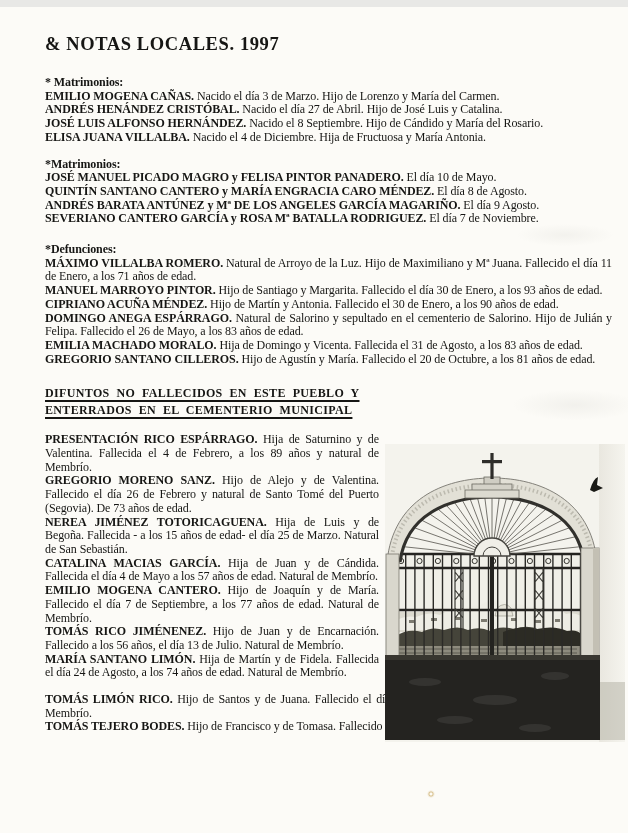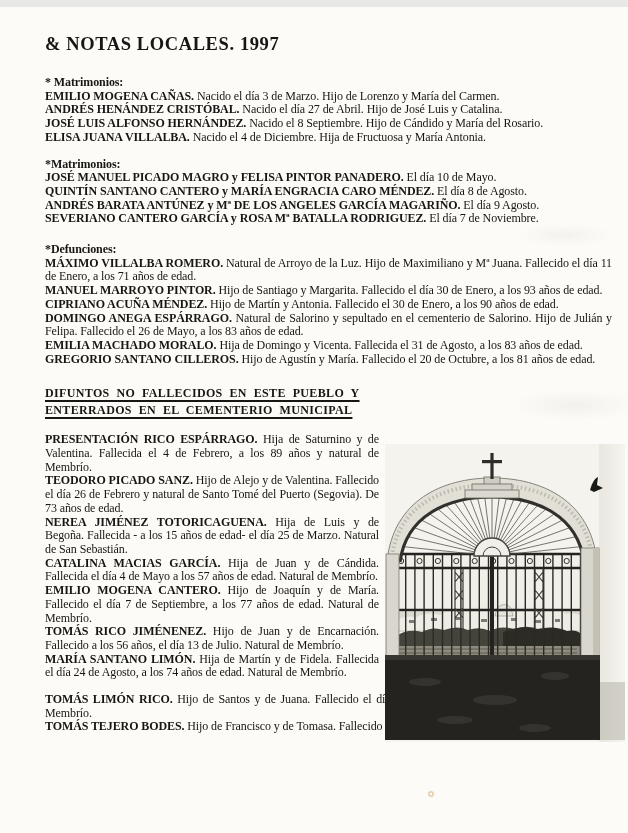--- a/index.html
+++ b/index.html
@@ -69,21 +69,21 @@
     <p class="entry"><b>DOMINGO ANEGA ESPÁRRAGO.</b> <span>Natural de Salorino y sepultado en el cementerio de Salorino. Hijo de Julián y Felipa. Fallecido el 26 de Mayo, a los 83 años de edad.</span></p>
     <p class="entry"><b>EMILIA MACHADO MORALO.</b> <span>Hija de Domingo y Vicenta. Fallecida el 31 de Agosto, a los 83 años de edad.</span></p>
     <p class="entry"><b>GREGORIO SANTANO CILLEROS.</b> <span>Hijo de Agustín y María. Fallecido el 20 de Octubre, a los 81 años de edad.</span></p>
   </section>
 
   <section>
     <h2 class="difuntos-heading"><span class="hl">DIFUNTOS NO FALLECIDOS EN ESTE PUEBLO Y</span><br><span class="hl">ENTERRADOS EN EL CEMENTERIO MUNICIPAL</span></h2>
 
     <div class="col-entries">
       <p class="entry"><b>PRESENTACIÓN RICO ESPÁRRAGO.</b> <span>Hija de Saturnino y de Valentina. Fallecida el 4 de Febrero, a los 89 años y natural de Membrío.</span></p>
-      <p class="entry"><b>TEODORO PICADO SANZ.</b> <span>Hijo de Alejo y de Valentina. Fallecido el día 26 de Febrero y natural de Santo Tomé del Puerto (Segovia). De 73 años de edad.</span></p>
+      <p class="entry"><b>GREGORIO MORENO SANZ.</b> <span>Hijo de Alejo y de Valentina. Fallecido el día 26 de Febrero y natural de Santo Tomé del Puerto (Segovia). De 73 años de edad.</span></p>
       <p class="entry"><b>NEREA JIMÉNEZ TOTORICAGUENA.</b> <span>Hija de Luis y de Begoña. Fallecida - a los 15 años de edad- el día 25 de Marzo. Natural de San Sebastián.</span></p>
       <p class="entry"><b>CATALINA MACIAS GARCÍA.</b> <span>Hija de Juan y de Cándida. Fallecida el día 4 de Mayo a los 57 años de edad. Natural de Membrío.</span></p>
       <p class="entry"><b>EMILIO MOGENA CANTERO.</b> <span>Hijo de Joaquín y de María. Fallecido el día 7 de Septiembre, a los 77 años de edad. Natural de Membrío.</span></p>
       <p class="entry"><b>TOMÁS RICO JIMÉNENEZ.</b> <span>Hijo de Juan y de Encarnación. Fallecido a los 56 años, el día 13 de Julio. Natural de Membrío.</span></p>
       <p class="entry"><b>MARÍA SANTANO LIMÓN.</b> <span>Hija de Martín y de Fidela. Fallecida el día 24 de Agosto, a los 74 años de edad. Natural de Membrío.</span></p>
     </div>
 
     <div class="full-entries">
       <p class="entry"><b>TOMÁS LIMÓN RICO.</b> <span>Hijo de Santos y de Juana. Fallecido el día 17 de Noviembre, a los 70 años. Natural de Membrío.</span></p>
       <p class="entry"><b>TOMÁS TEJERO BODES.</b> <span>Hijo de Francisco y de Tomasa. Fallecido el día 4 de Diciembre. Natural de Membrío.</span></p>

